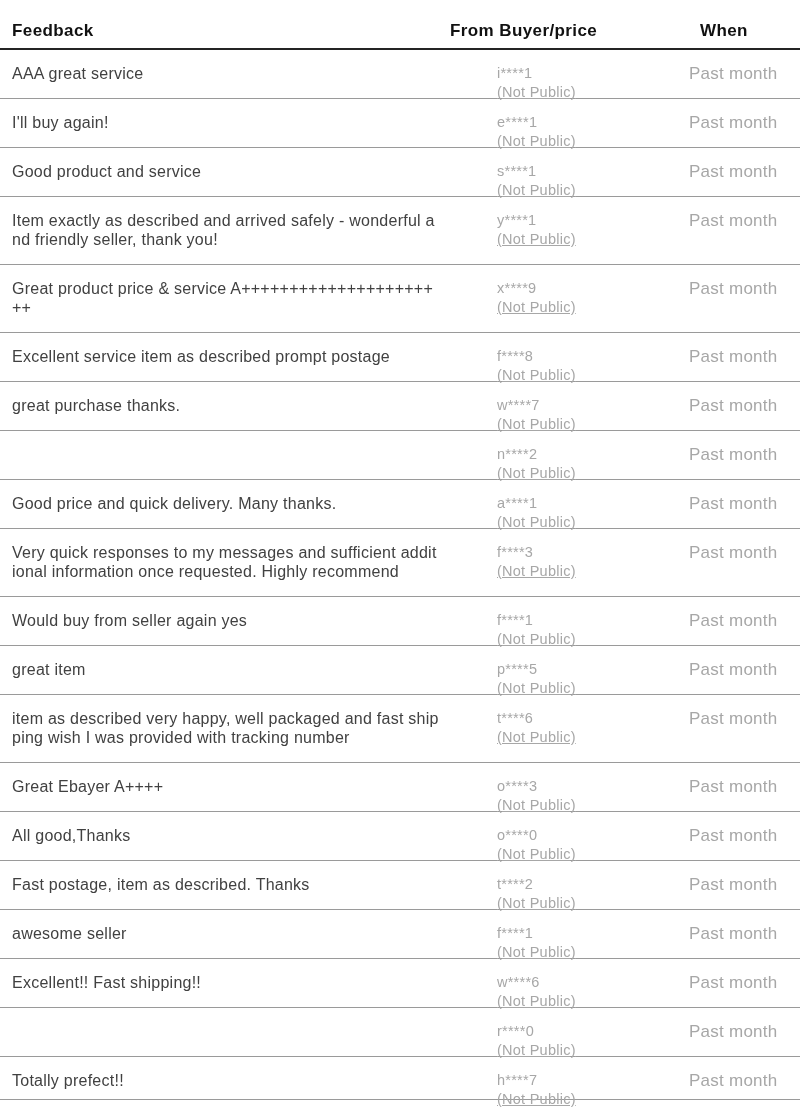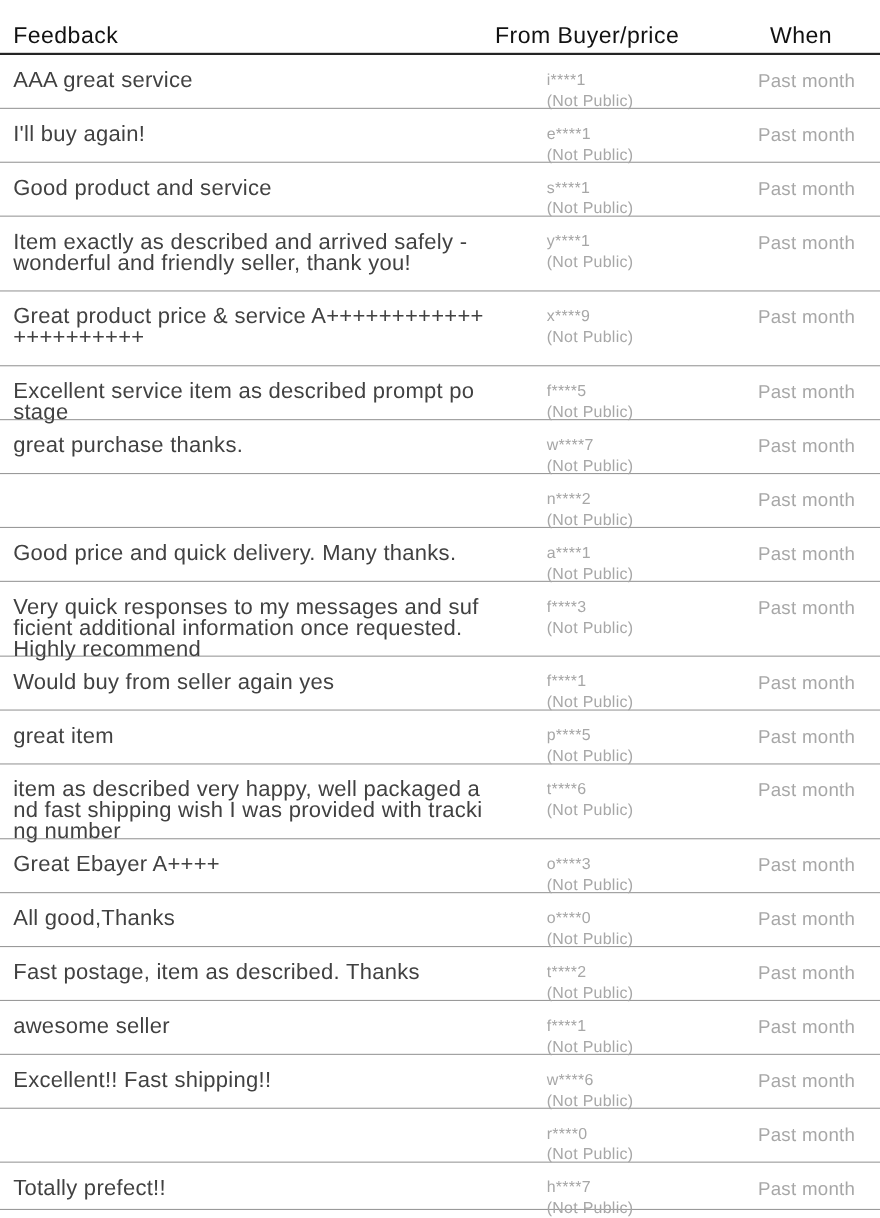--- a/index.html
+++ b/index.html
@@ -16,22 +16,22 @@
     width: 800px;
   }
   .thead {
     position: relative;
     height: 48px;
     border-bottom: 2px solid #242424;
   }
   .thead .col {
     position: absolute;
     top: 21px;
-    font-size: 21px;
-    font-weight: normal;
+    font-size: 17px;
+    font-weight: bold;
     color: #111111;
     letter-spacing: 0.4px;
     white-space: nowrap;
   }
   .col-feedback { left: 12px; }
   .col-buyer    { left: 450px; }
   .col-when     { left: 700px; }
 
   .row {
     position: relative;
@@ -39,38 +39,38 @@
     border-bottom: 1px solid #9a9a9a;
     overflow: visible;
   }
   .row.tall { height: 67px; }
   .row.truncated { height: 42px; }
 
   .fb-text {
     margin-left: 12px;
     padding-top: 14px;
     width: 428px;
-    font-size: 20px;
+    font-size: 16px;
     line-height: 19px;
     letter-spacing: 0.25px;
     color: #414141;
     word-break: break-all;
   }
   .buyer-cell {
     position: absolute;
     left: 497px;
     top: 14px;
     font-size: 14.5px;
     line-height: 19px;
     letter-spacing: 0.25px;
     color: #a7a7a7;
     white-space: nowrap;
   }
   .buyer-cell .uname { display: block; }
-  .buyer-cell .privacy { display: block; }
+  .buyer-cell .privacy { display: block; text-decoration: underline; }
   .when-cell {
     position: absolute;
     left: 689px;
     top: 14px;
     font-size: 17px;
     line-height: 19px;
     letter-spacing: 0.25px;
     color: #a7a7a7;
     white-space: nowrap;
   }
@@ -121,21 +121,21 @@
         <div class="fb-text">Great product price &amp; service A++++++++++++++++++++++</div>
         <div class="buyer-cell">
           <span class="uname">x****9</span>
           <span class="privacy">(Not Public)</span>
         </div>
         <div class="when-cell">Past month</div>
       </div>
       <div class="row">
         <div class="fb-text">Excellent service item as described prompt postage</div>
         <div class="buyer-cell">
-          <span class="uname">f****5</span>
+          <span class="uname">f****8</span>
           <span class="privacy">(Not Public)</span>
         </div>
         <div class="when-cell">Past month</div>
       </div>
       <div class="row">
         <div class="fb-text">great purchase thanks.</div>
         <div class="buyer-cell">
           <span class="uname">w****7</span>
           <span class="privacy">(Not Public)</span>
         </div>

